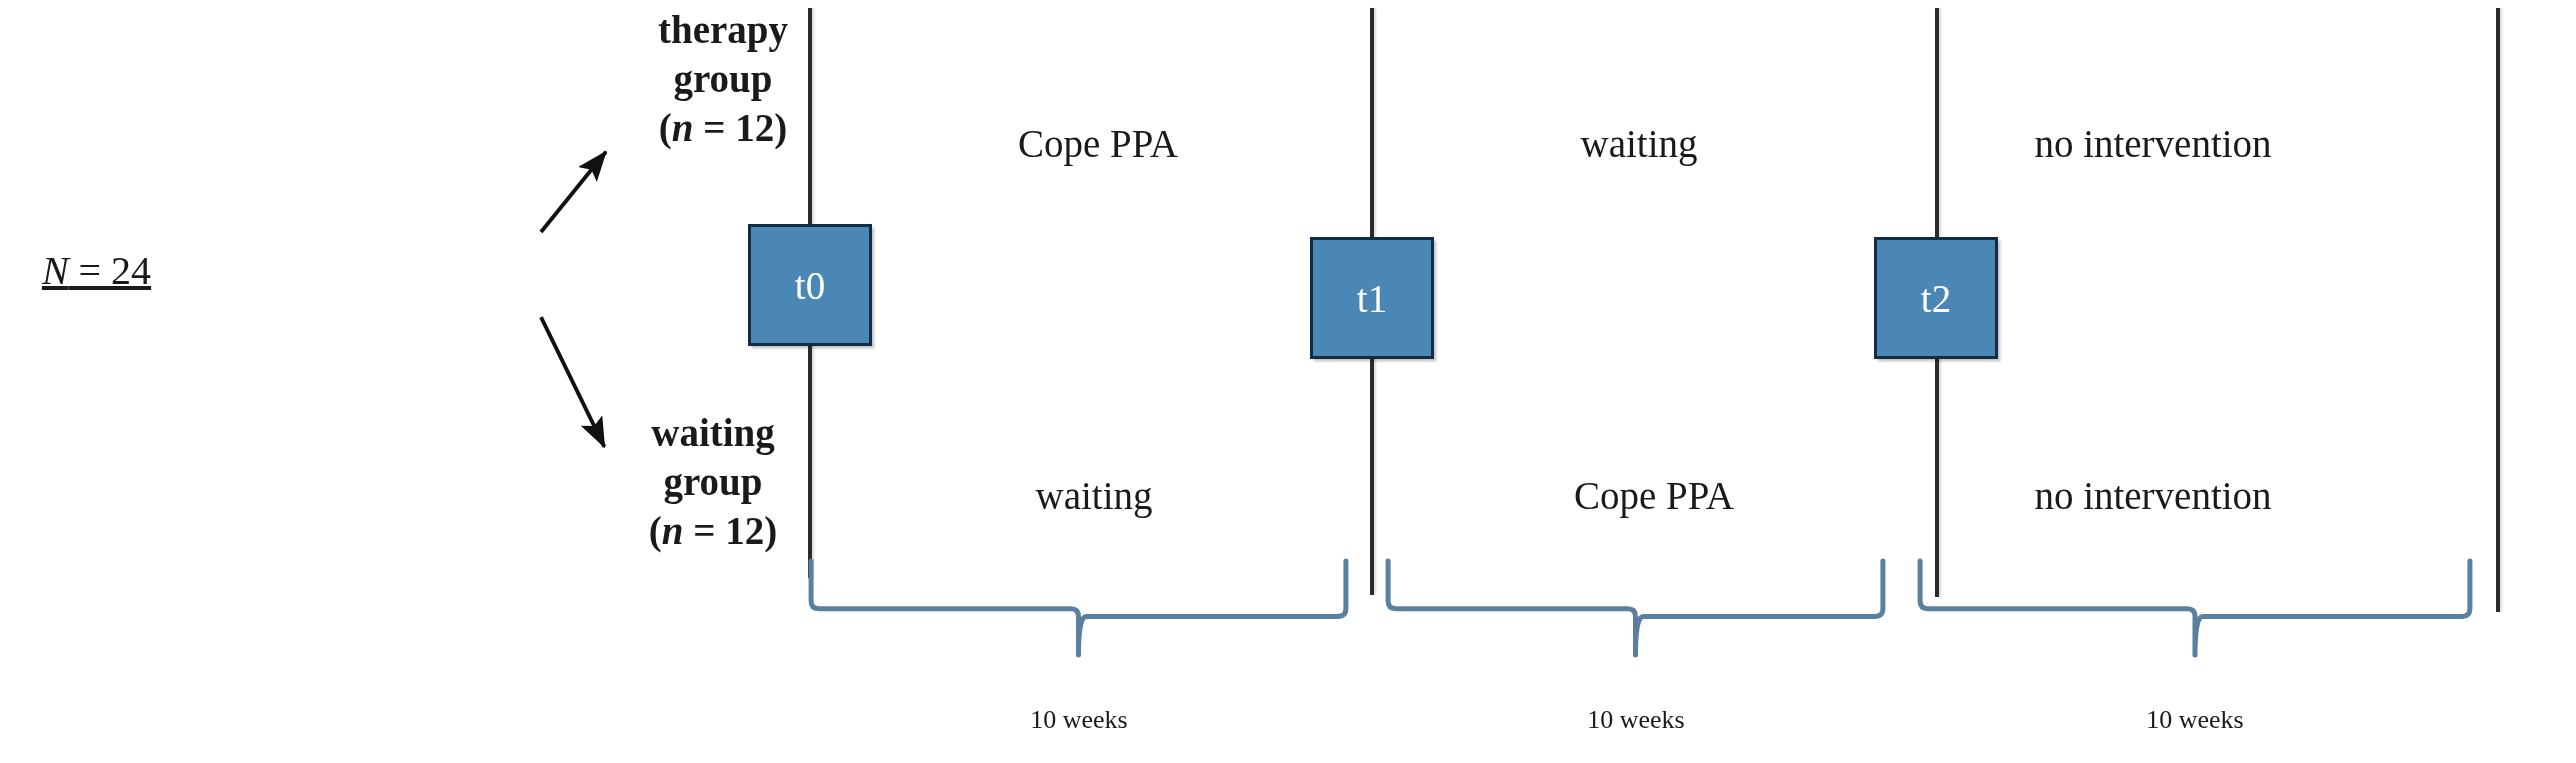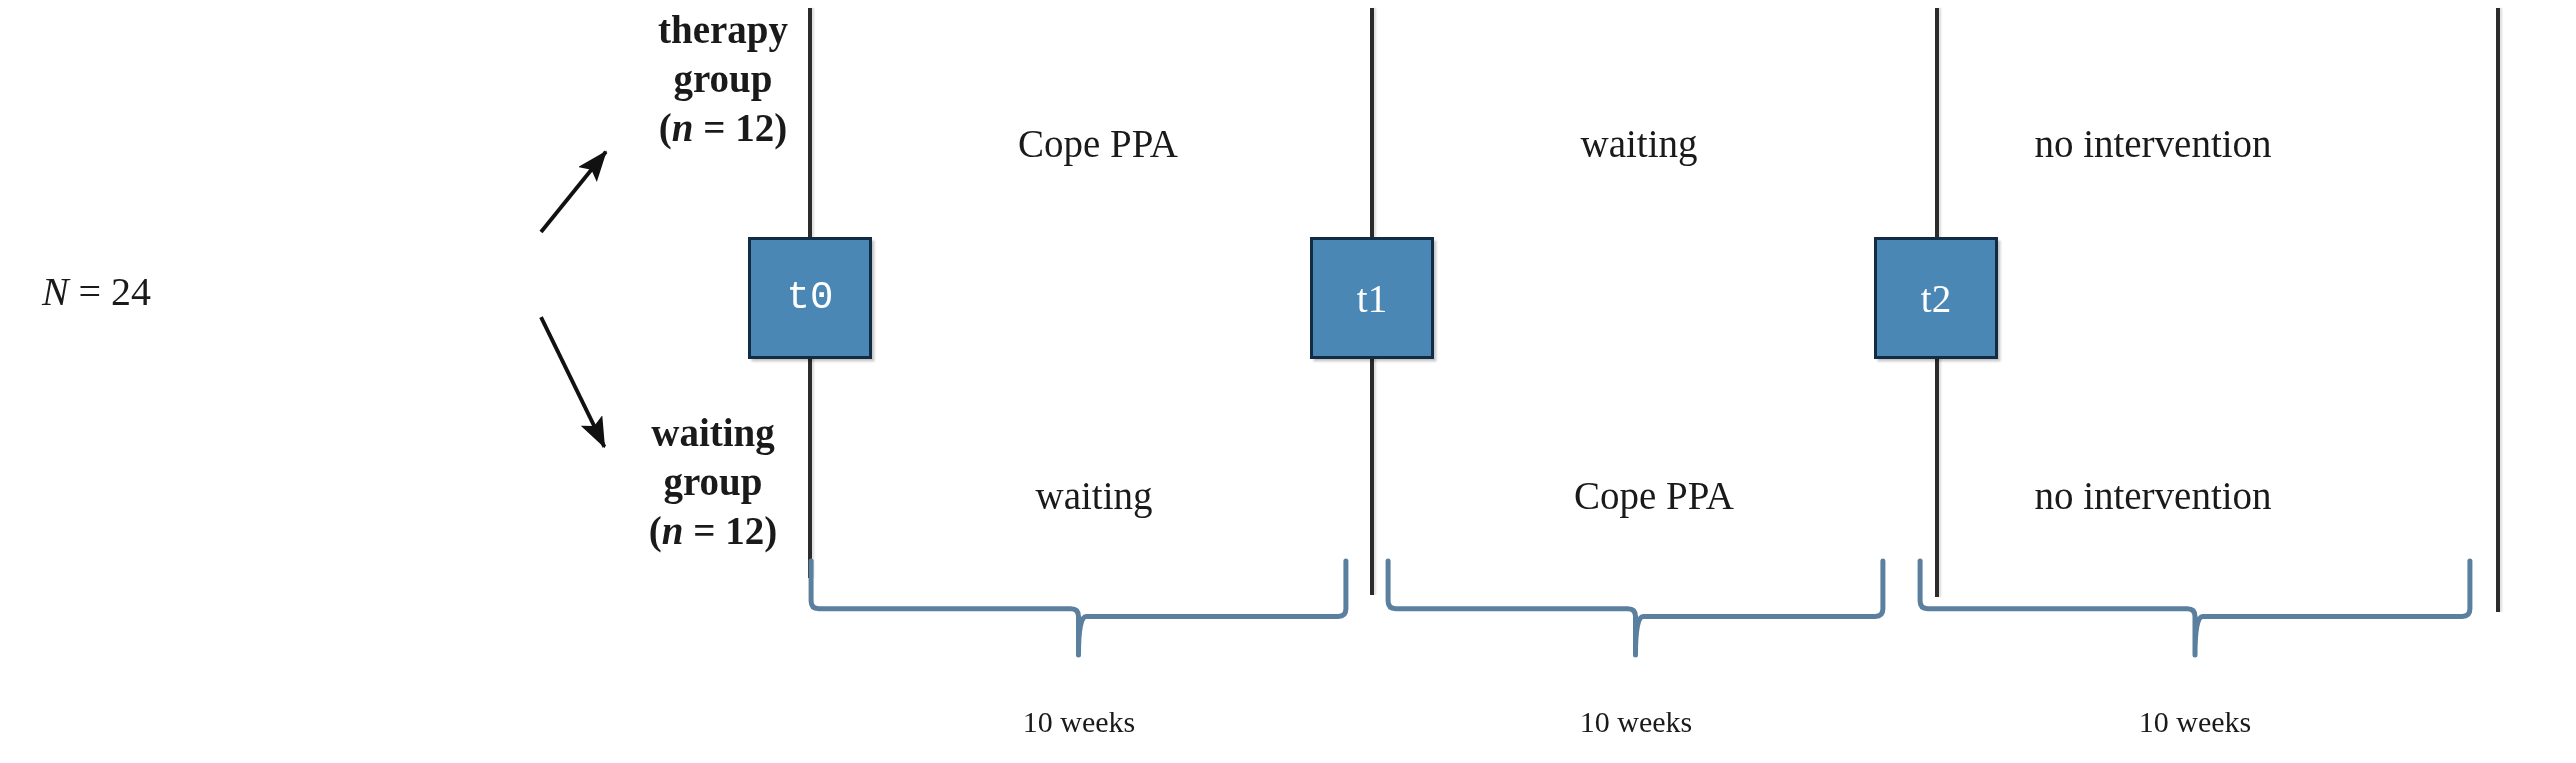--- a/index.html
+++ b/index.html
@@ -15,26 +15,27 @@
     background: #ffffff;
     font-family: "Liberation Serif", "DejaVu Serif", serif;
     color: #1a1a1a;
     overflow: hidden;
   }
   .abs { position: absolute; }
 
   
   #n-total-label {
     left: 23px;
-    top: 269px;
+    top: 248px;
     width: 147px;
     text-align: center;
     font-size: 40px;
     line-height: 1.15;
     white-space: nowrap;
+    text-decoration: underline;
   }
   #n-total-label .ital { font-style: italic; }
 
   
   #randomisation-box {
     left: 176px;
     top: 227px;
     width: 380px;
     height: 94px;
     background: #123a63;
@@ -109,21 +110,21 @@
   .phase-row-top    { top: 112px; }
   .phase-row-bottom { top: 464px; }
 
   
   .brace-svg { height: 100px; }
 
   
   .duration-label {
     top: 707px;
     text-align: center;
-    font-size: 30px;
+    font-size: 26px;
     white-space: nowrap;
     line-height: 1;
   }
 </style>
 </head>
 <body>
 
 <div id="diagram">
 
   <div class="abs" id="n-total-label">
@@ -151,21 +152,21 @@
     <div>waiting</div>
     <div>group</div>
     <div><span>(</span><span class="ital">n</span><span> = 12)</span></div>
   </div>
 
   <div class="abs timeline-axis" style="left:808px; top:7.7px;  height:570px;"></div>
   <div class="abs timeline-axis" style="left:1370px; top:7.7px;  height:587px;"></div>
   <div class="abs timeline-axis" style="left:1935px; top:7.7px;  height:589px;"></div>
   <div class="abs timeline-axis" style="left:2496px; top:7.7px;  height:604px;"></div>
 
-  <div class="abs timepoint-box" style="left:748px;  top:237px;font-family:Liberation Mono, monospace;">
+  <div class="abs timepoint-box" style="left:748px;  top:224px;">
     <span class="label">t0</span>
   </div>
   <div class="abs timepoint-box" style="left:1310px; top:237px;">
     <span class="label">t1</span>
   </div>
   <div class="abs timepoint-box" style="left:1874px; top:237px;">
     <span class="label">t2</span>
   </div>
 
   <div class="abs phase-label phase-row-top" style="left:866px; width:464px;">Cope PPA</div>

